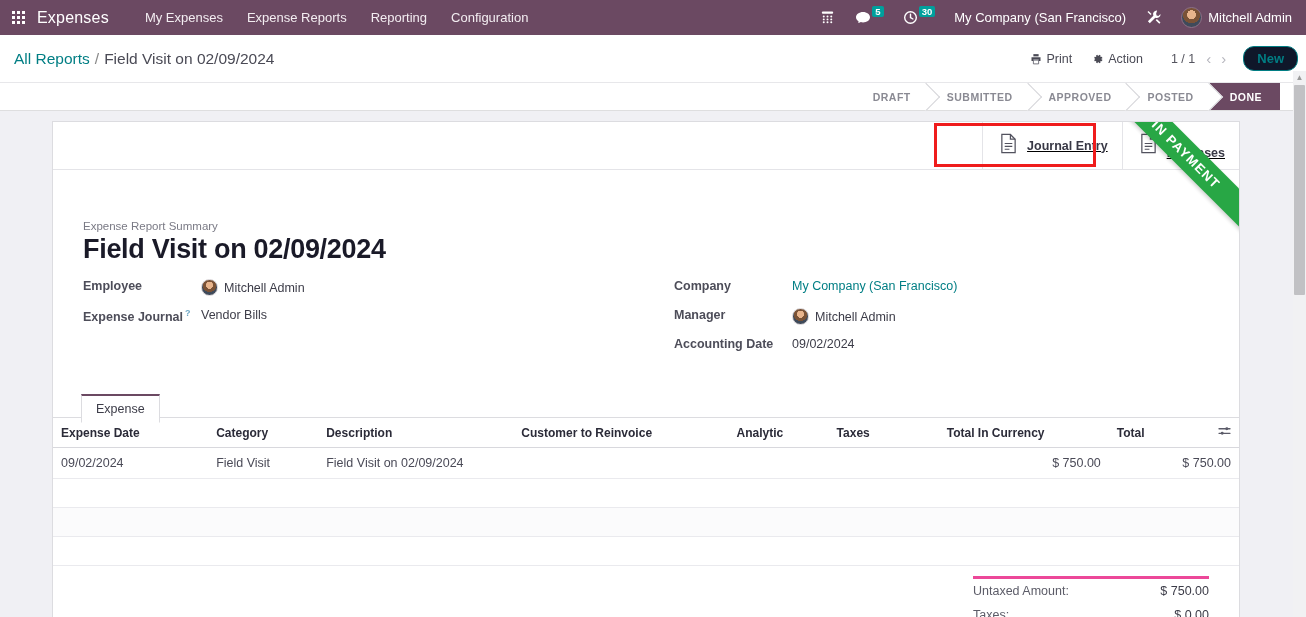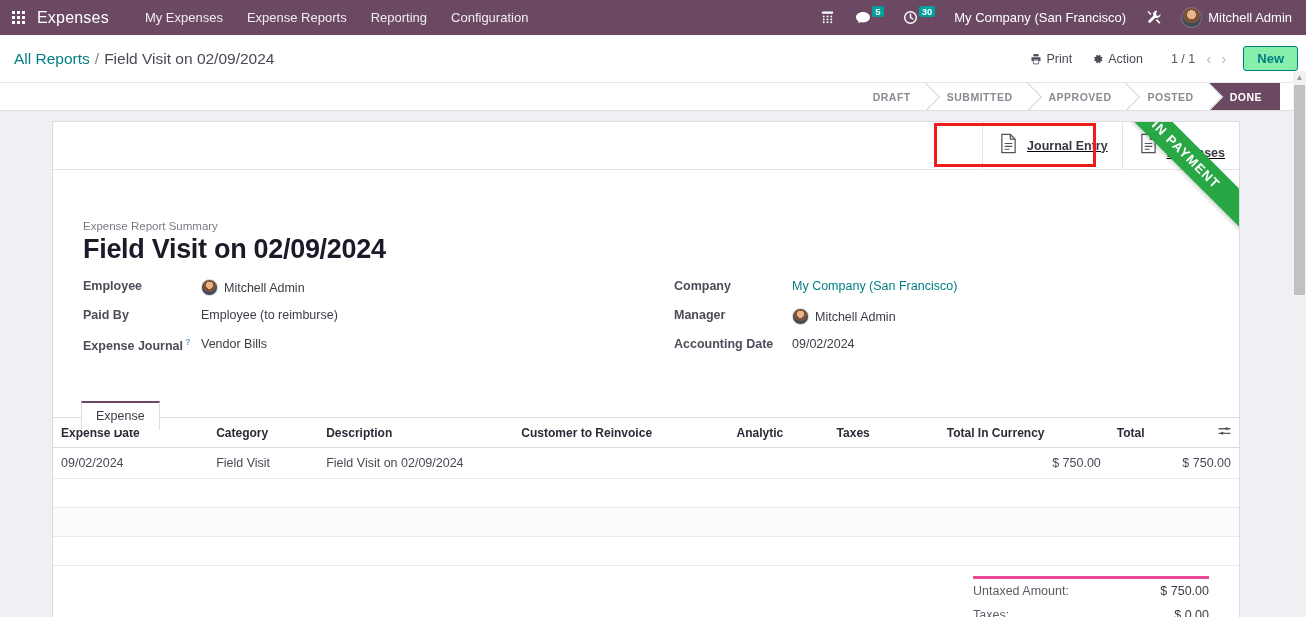--- a/index.html
+++ b/index.html
@@ -45,23 +45,23 @@
   .bc-sep { color: #888; font-size: 15.5px; margin: 0 5px; }
   .bc-cur { color: #4a4a55; font-size: 15.5px; }
   .cp-right { margin-left: auto; display: flex; align-items: center; gap: 0; }
   .cp-btn {
     font-size: 12.5px; color: #4a4a55; padding: 0 10px; cursor: pointer;
     display: flex; align-items: center; gap: 4px; white-space: nowrap;
   }
   .pager { font-size: 12.5px; color: #55555f; padding: 0 6px 0 18px; white-space: nowrap; }
   .chev { color: #b5b5bd; font-size: 15px; padding: 0 5px; cursor: pointer; }
   .new-btn {
-    border: 1px solid #017e84; color: #017e84; background: #86efac;
+    border: 1px solid #017e84; color: #017e84; background: #0f172a;
     font-size: 13px; font-weight: bold; padding: 4px 13px; margin-left: 12px;
-    border-radius: 3px; cursor: pointer;
+    border-radius: 11px; cursor: pointer;
   }
 
   
   .statusrow {
     height: 28px; background: #fff; display: flex; justify-content: flex-end;
     align-items: stretch; border-bottom: 1px solid #dededf; position: relative; z-index: 15;
     padding-right: 26px;
   }
   .statusbar { display: flex; align-items: stretch; }
   .st {
@@ -138,21 +138,21 @@
     width: 17px; height: 17px; border-radius: 50%; flex: none;
     background: radial-gradient(circle at 50% 35%, #e8b48c 0 28%, #7a5236 29% 55%, #3f4a5a 56% 100%);
     border: 1px solid #d7d3d6;
   }
 
   
   .notebook { margin-top: 22px; }
   .nb-tabs { display: flex; border-bottom: 1px solid #dcdce0; padding-left: 28px; }
   .nb-tab {
     font-size: 12.5px; color: #3c3c48; padding: 7px 14px 6px 14px; cursor: pointer;
-    border: 1px solid transparent; position: relative; top: 13px;
+    border: 1px solid transparent; position: relative; top: 6px;
   }
   .nb-tab.active {
     border-color: #dcdce0; border-bottom-color: #fff; background: #fff;
     border-top: 2px solid #6b4962; padding-top: 6px;
   }
 
   table.list { width: 100%; border-collapse: collapse; table-layout: fixed; }
   table.list th {
     font-size: 12px; font-weight: bold; color: #2b2b38; text-align: left;
     padding: 8px 8px 7px 8px; border-bottom: 1px solid #d8d8dd; white-space: nowrap;
@@ -321,24 +321,20 @@
         <div class="col">
 
           <div class="frow">
             <div class="flabel">Employee</div>
             <div class="fval">
               <span class="avatar-sm"></span>
               <span>Mitchell Admin</span>
             </div>
           </div>
 
-          <div class="frow">
-            <div class="flabel">Paid By</div>
-            <div class="fval">Employee (to reimburse)</div>
-          </div>
 
           <div class="frow">
             <div class="flabel">
               <span>Expense Journal</span><span class="fhelp">?</span>
             </div>
             <div class="fval">Vendor Bills</div>
           </div>
 
         </div>
 

